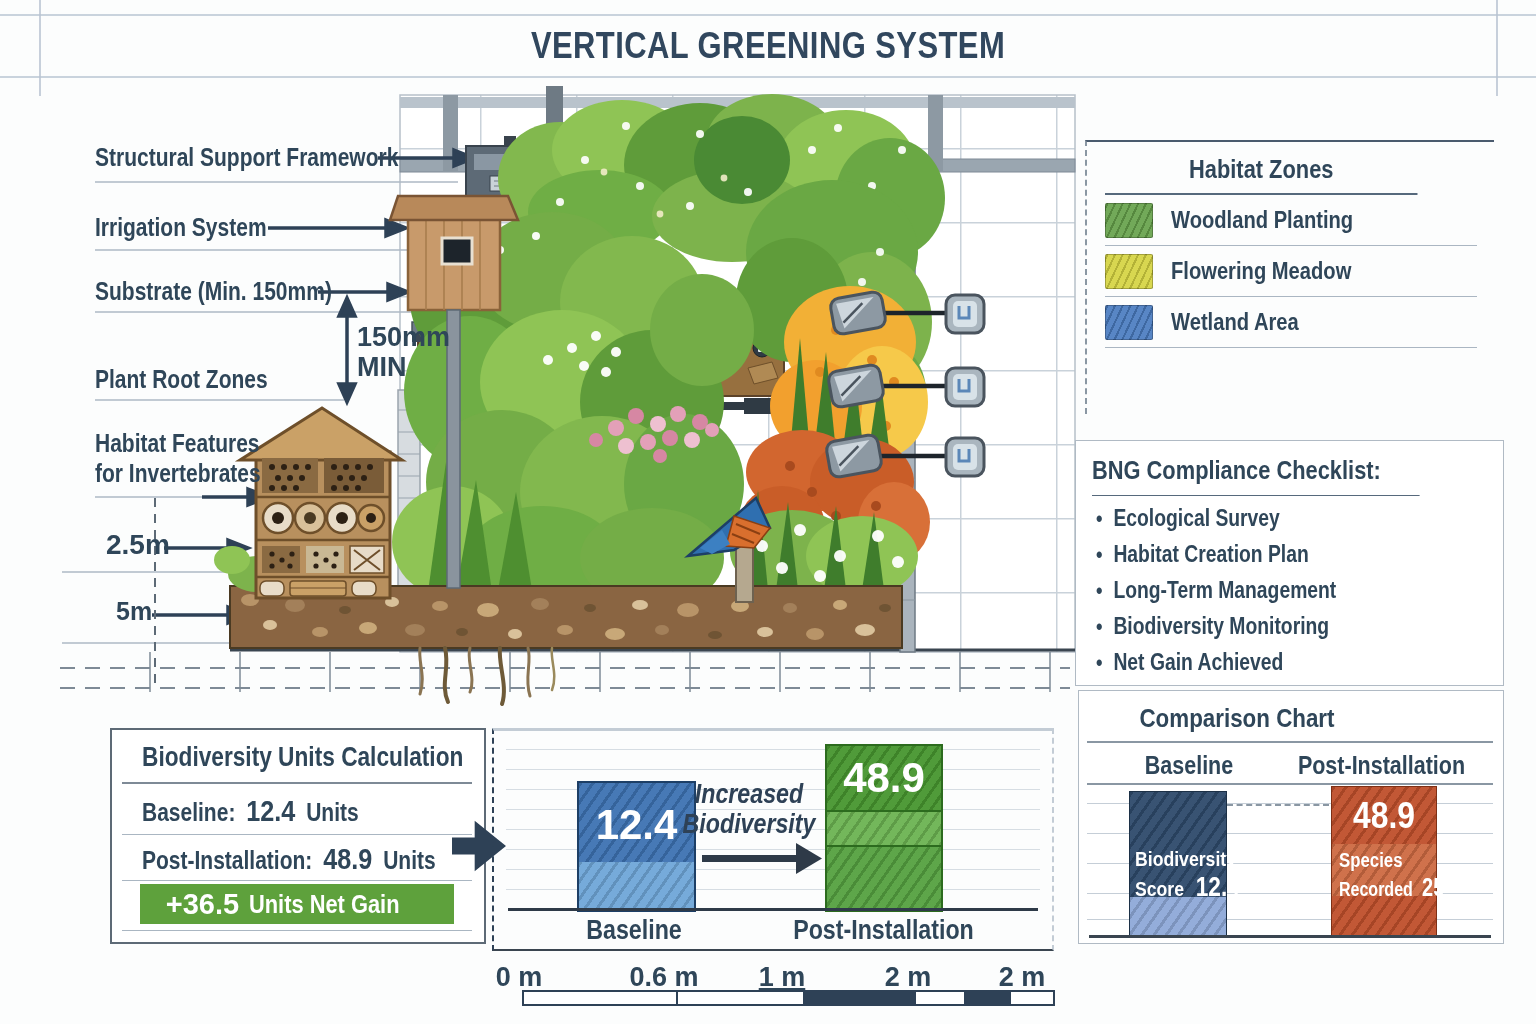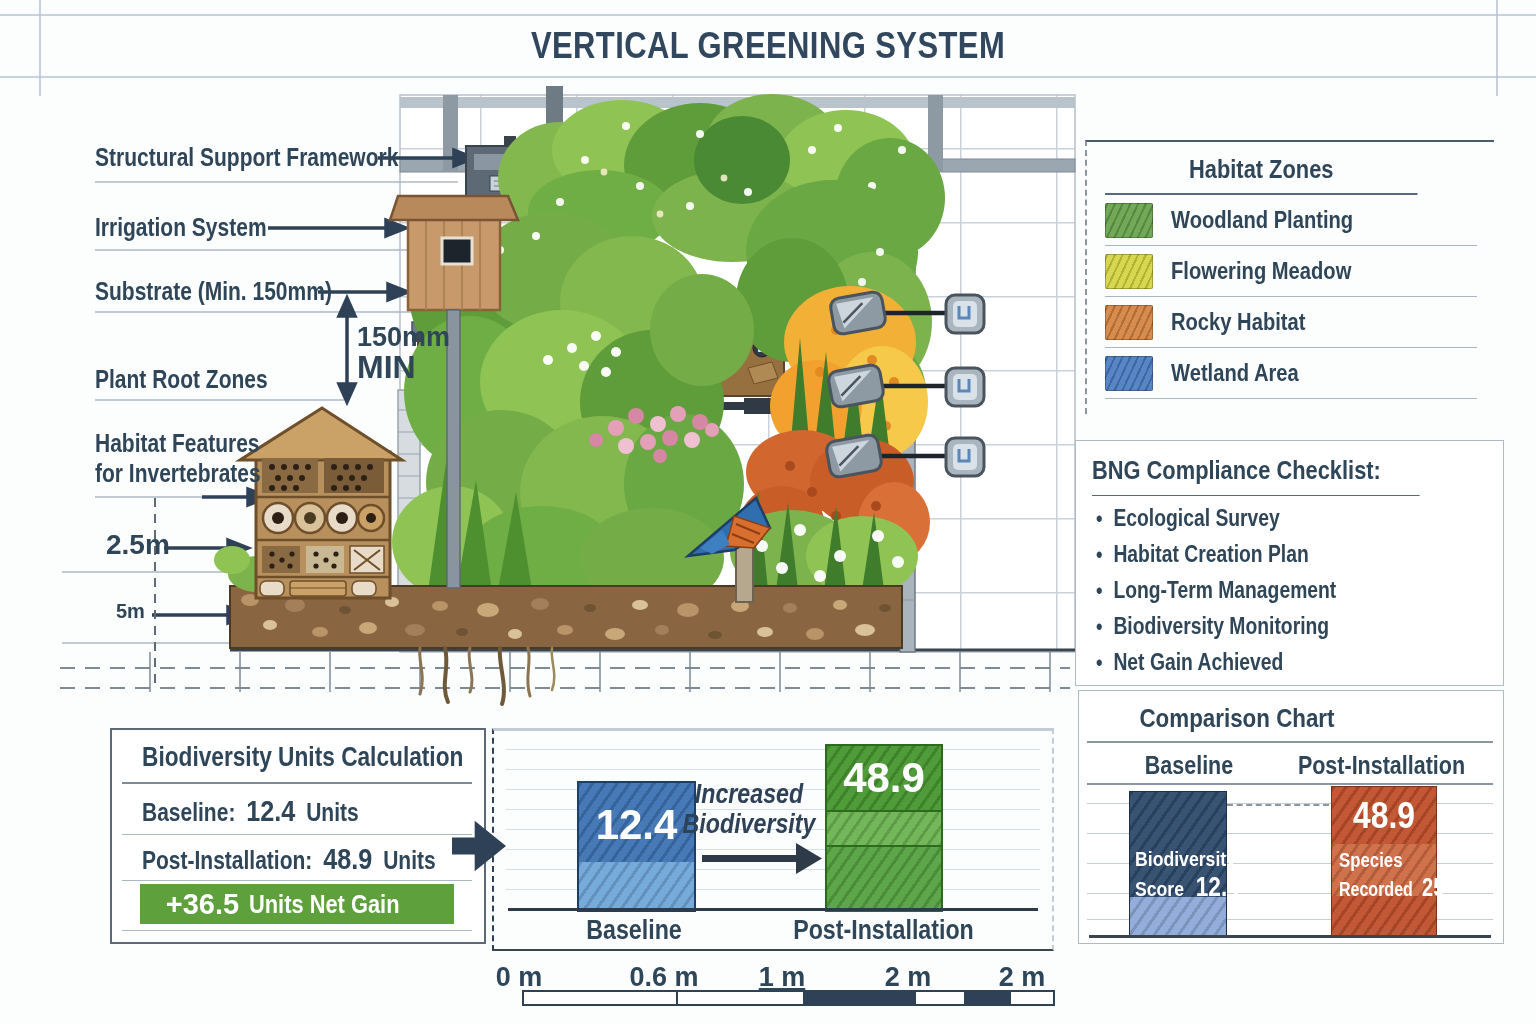--- a/index.html
+++ b/index.html
@@ -528,43 +528,39 @@
     </g>
   </svg>
 
   <div id="page-title" class="abs condc">VERTICAL GREENING SYSTEM</div>
 
   <div class="abs lbl cond" style="left:95px;top:142px;">Structural Support Framework</div>
   <div class="abs lbl cond" style="left:95px;top:212px;">Irrigation System</div>
   <div class="abs lbl cond" style="left:95px;top:276px;">Substrate (Min. 150mm)</div>
   <div class="abs" style="left:357px;top:322px;">
     <div class="lbl" style="font-weight:700;font-size:27px;">150mm</div>
-    <div class="lbl" style="font-weight:700;font-size:32px;">MIN</div>
+    <div class="lbl" style="font-weight:700;font-size:27px;">MIN</div>
   </div>
   <div class="abs lbl cond" style="left:95px;top:364px;">Plant Root Zones</div>
   <div class="abs" style="left:95px;top:428px;">
     <div class="lbl cond">Habitat Features</div>
     <div class="lbl cond">for Invertebrates</div>
   </div>
   <div class="abs lbl" style="left:106px;top:530px;font-size:28px;">2.5m</div>
-  <div class="abs lbl" style="left:116px;top:596px;font-size:20px;">5m</div>
+  <div class="abs lbl" style="left:116px;top:596px;font-size:25px;">5m</div>
 
   <div id="habitat-panel" class="abs">
     <div class="ttl hz-title cond">Habitat Zones</div>
     <div class="hz-row">
       <span class="swatch sw-woodland"></span>
       <span class="hz-label cond">Woodland Planting</span>
     </div>
     <div class="hz-row">
       <span class="swatch sw-meadow"></span>
       <span class="hz-label cond">Flowering Meadow</span>
-    </div>
-    <div class="hz-row">
-      <span class="swatch sw-rocky"></span>
-      <span class="hz-label cond">Rocky Habitat</span>
     </div>
     <div class="hz-row">
       <span class="swatch sw-wetland"></span>
       <span class="hz-label cond">Wetland Area</span>
     </div>
   </div>
 
   <div id="bng-panel" class="abs panel">
     <div class="ttl bng-title cond">BNG Compliance Checklist:</div>
     <div class="bng-item cond">Ecological Survey</div>

